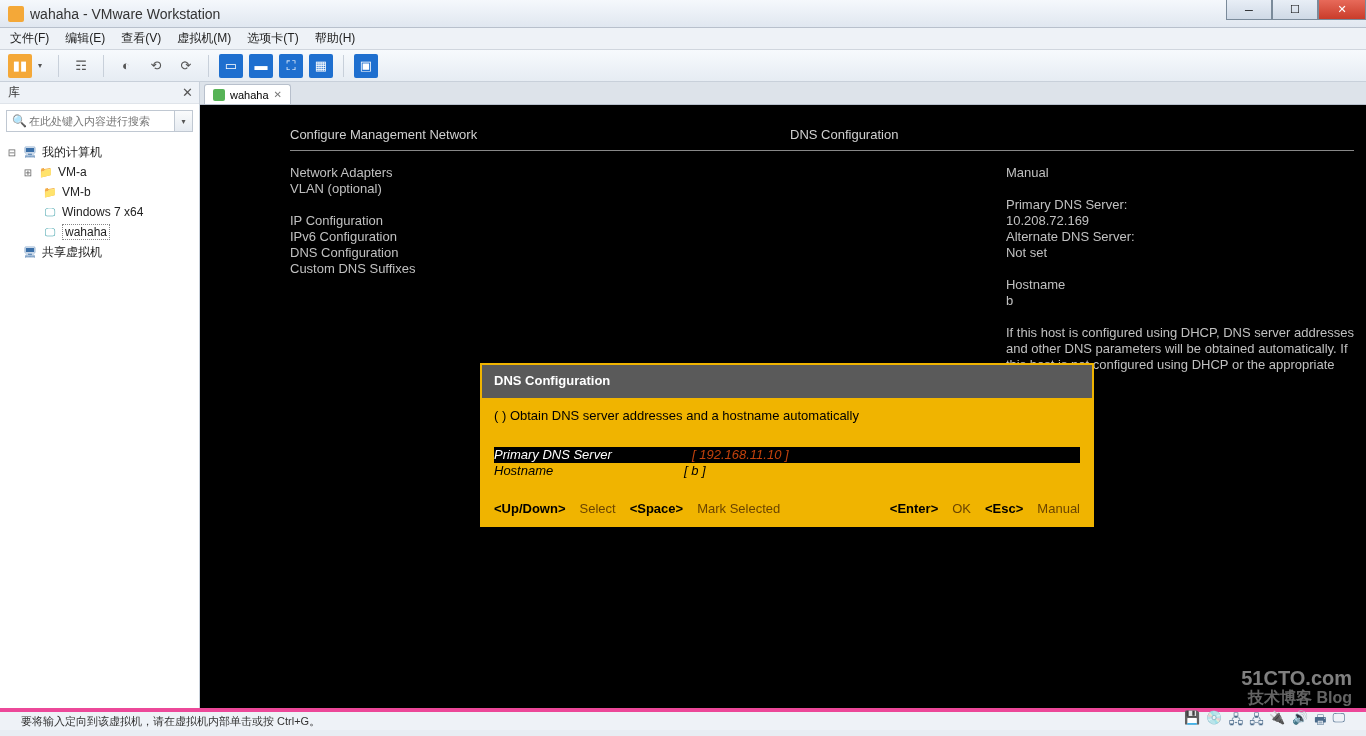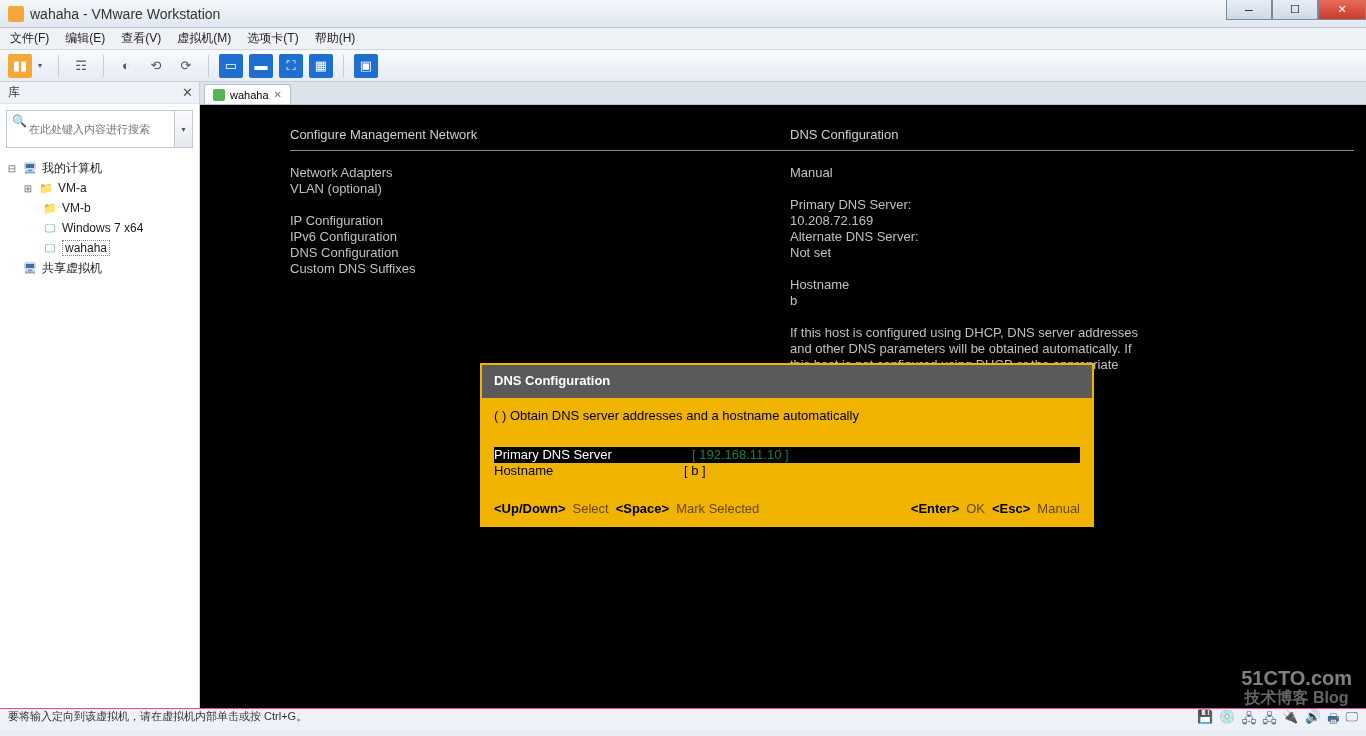--- a/index.html
+++ b/index.html
@@ -29,21 +29,21 @@
 .tb-dd { width: 10px; font-size: 8px; color: #555; }
 
 
 .main { display: flex; height: 626px; }
 
 
 .sidebar { width: 200px; background: #fff; border-right: 1px solid #c8d0da; display: flex; flex-direction: column; }
 .sb-header { height: 22px; display: flex; align-items: center; padding-left: 8px; font-size: 12px; color: #333; background: #eef2f7; border-bottom: 1px solid #dfe4ea; }
 .sb-header .close { margin-left: auto; margin-right: 6px; font-size: 13px; color: #555; cursor: default; }
 .sb-search { padding: 6px; display: flex; }
-.sb-search input { flex: 1; height: 38px; padding: 0 2px 0 22px; font-size: 11px; border: 1px solid #c0c8d2; background: #fff; }
+.sb-search input { flex: 1; height: 22px; padding: 0 2px 0 22px; font-size: 11px; border: 1px solid #c0c8d2; background: #fff; }
 .sb-search { position: relative; }
 .sb-search .mag { position: absolute; left: 12px; top: 10px; font-size: 12px; color: #888; }
 .sb-search .dd { width: 18px; border: 1px solid #c0c8d2; border-left: none; display: flex; align-items: center; justify-content: center; font-size: 8px; color: #555; background: linear-gradient(#fafbfc,#e6ebf1); }
 .tree { flex: 1; padding: 4px 0; font-size: 12px; color: #222; }
 .tree-row { display: flex; align-items: center; height: 20px; padding-left: 6px; cursor: default; }
 .tree-row.lvl1 { padding-left: 22px; }
 .tree-row.lvl2 { padding-left: 38px; }
 .tree-toggle { width: 12px; font-size: 10px; color: #666; text-align: center; }
 .tree-icon { width: 16px; height: 14px; margin: 0 4px; display: inline-flex; align-items: center; justify-content: center; font-size: 11px; }
 .tree-icon.comp { color: #3a6fa8; }
@@ -58,48 +58,48 @@
 .tab .x { font-size: 10px; color: #777; }
 .tab .ico { width: 12px; height: 12px; background: #56b356; border-radius: 2px; }
 
 
 .console { flex: 1; background: #000; margin: 0; border-top: 1px solid #b8c0cc; position: relative; color: #c0c0c0; font-family: "Courier New", monospace; font-size: 13px; overflow: hidden; }
 .cns-inner { position: absolute; left: 90px; top: 22px; right: 12px; }
 .cns-hdline { display: flex; }
 .cns-lcol { width: 500px; }
 .cns-title-l, .cns-title-r { color: #d0d0d0; }
 .cns-hr { border-top: 1px solid #888; margin-top: 8px; margin-bottom: 14px; }
-.cns-bgcols { display: flex; }
+.cns-bgcols { display: flex; justify-content: space-between; }
 .cns-bgcols .l, .cns-bgcols .r { white-space: pre; line-height: 16px; }
 .cns-bgcols .l { width: 500px; }
 
 
 .dialog { position: absolute; left: 480px; top: 363px; width: 614px; border: 2px solid #f0b400; background: #000; font-family: "Courier New", monospace; font-size: 13px; }
 .dlg-head { background: #5a5a5a; color: #fff; padding: 8px 12px 10px; }
 .dlg-head .h-title { font-weight: bold; }
 .dlg-head .h-body { color: #d0d0d0; margin-top: 6px; line-height: 16px; }
 .dlg-body { background: #f0b400; color: #000; padding: 10px 12px 8px; }
 .dlg-body .opts { line-height: 16px; margin-bottom: 23px; }
 .dlg-fields { margin-bottom: 22px; }
-.dlg-field { display: flex; line-height: 16px; }
+.dlg-field { display: flex; line-height: 16px; font-style: italic; }
 .dlg-field .fl { width: 190px; }
 .dlg-field .fv { flex: 1; }
 .dlg-field.sel { background: #000; color: #fff; }
-.dlg-field.sel .fv { color: #15803d; padding-left: 8px; }
-.dlg-foot { display: flex; gap: 7px; line-height: 16px; }
+.dlg-field.sel .fv { color: #c2410c; padding-left: 8px; }
+.dlg-foot { display: flex; gap: 14px; line-height: 16px; }
 .dlg-foot .key { color: #000; font-weight: bold; }
 .dlg-foot .act { color: #6b4500; }
 .dlg-foot .sp { flex: 1; }
 
 
-.statusbar { height: 22px; border-top: 1px solid #ec4899; background: #eef2f7; display: flex; align-items: flex-start; padding: 0 8px; font-size: 11px; color: #333; }
+.statusbar { height: 22px; border-top: 4px solid #ec4899; background: #eef2f7; display: flex; align-items: center; padding: 0 21px; font-size: 11px; color: #333; }
 .statusbar .tray { margin-left: auto; display: flex; gap: 6px; font-size: 13px; color: #4a6a8a; }
 
 
-.watermark { position: absolute; right: 14px; bottom: 28px; color: rgba(255,255,255,0.5); font-size: 20px; font-family: Arial; font-weight: bold; text-align: center; line-height: 20px; pointer-events: none; }
+.watermark { position: absolute; right: 14px; bottom: 28px; color: rgba(255,255,255,0.5); font-size: 20px; font-family: Arial; font-weight: bold; text-align: right; line-height: 20px; pointer-events: none; }
 .watermark .sm { font-size: 16px; color: rgba(200,200,200,0.5); }
 </style>
 </head>
 <body>
 
 <div class="titlebar">
   <div class="app-icon"></div>
   <div class="title">wahaha - VMware Workstation</div>
   <div class="win-controls">
     <div class="win-btn min"></div>

